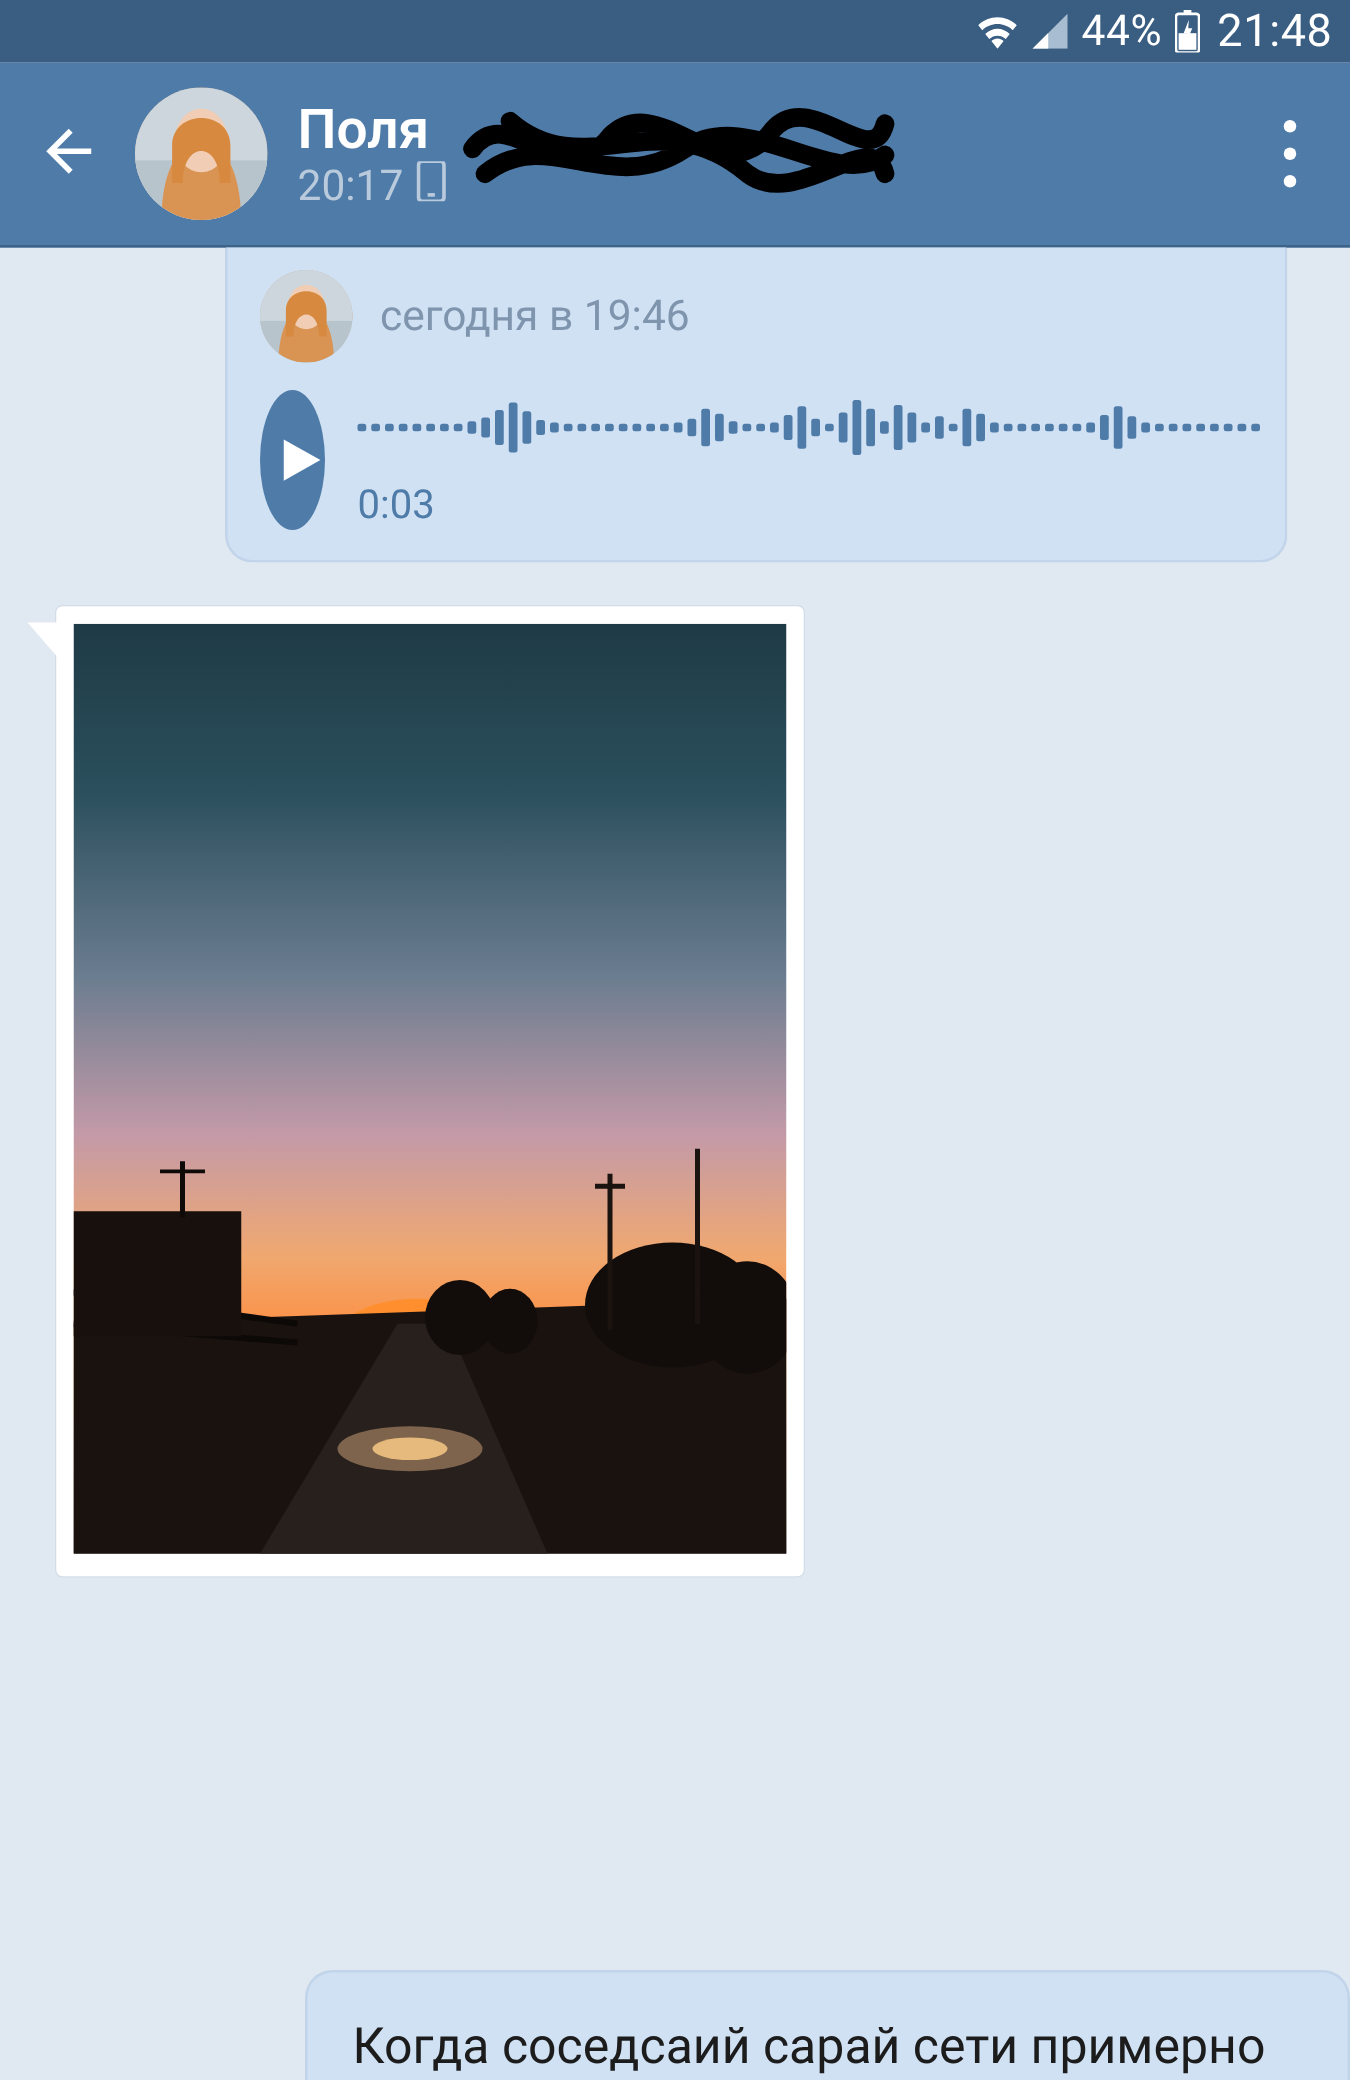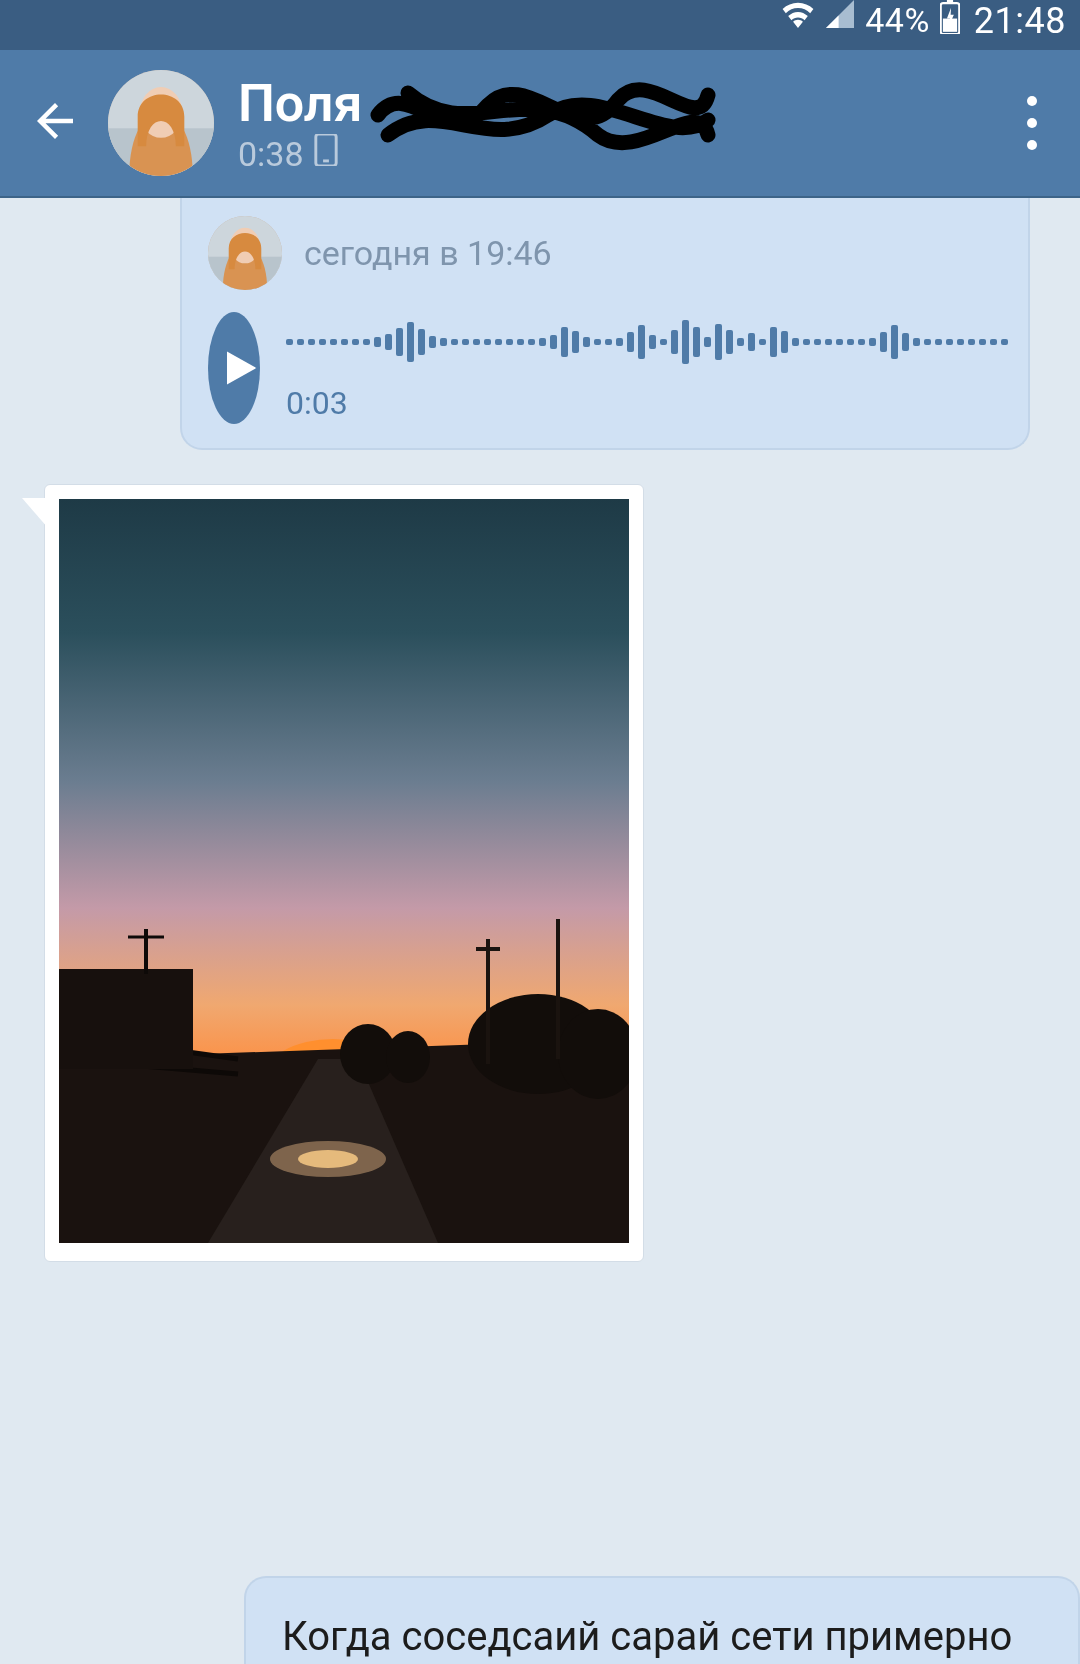--- a/index.html
+++ b/index.html
@@ -1,28 +1,28 @@
 <!DOCTYPE html>
 <html><head>
 <meta charset="utf-8">
 <style>
   *{box-sizing:border-box;margin:0;padding:0;}
   html,body{width:1080px;height:1664px;overflow:hidden;font-family:Roboto,Arial,sans-serif;background:#e0e9f1;}
   
-  .statusbar{position:relative;height:50px;background:#3a5d82;color:#fff;display:flex;align-items:flex-start;justify-content:flex-end;padding:0 14px;font-size:34px;letter-spacing:.5px;}
+  .statusbar{position:relative;height:50px;background:#3a5d82;color:#fff;display:flex;align-items:center;justify-content:flex-end;padding:0 14px;font-size:34px;letter-spacing:.5px;}
   .statusbar .glyph{margin-left:10px;display:inline-flex;align-items:center;}
   .statusbar svg{display:block;}
   
   .appbar{height:148px;background:#4f7ba8;display:flex;align-items:center;padding:0 28px;border-bottom:2px solid #3d6488;}
   .back{flex:0 0 80px;}
   .back svg{width:54px;height:54px;fill:#fff;}
   .avatar-lg{width:106px;height:106px;border-radius:50%;overflow:hidden;flex:0 0 106px;margin-right:24px;background:#c7b09f;}
   .avatar-lg svg,.avatar-sm svg{width:100%;height:100%;display:block;}
   .titleblock{flex:1 1 auto;position:relative;color:#e9eff5;}
-  .titleblock .name{font-size:52px;font-weight:600;color:#fff;}
+  .titleblock .name{font-size:44px;font-weight:600;color:#fff;}
   .titleblock .sub{font-size:34px;color:#b9cadc;display:flex;align-items:center;}
   .titleblock .sub .phone{margin:0 6px 0 10px;}
   .titleblock .sub .presence{margin-left:auto;padding-right:36px;}
   .scribble{position:absolute;top:-8px;left:130px;width:350px;height:90px;}
   .kebab{flex:0 0 40px;display:flex;flex-direction:column;align-items:center;justify-content:center;gap:12px;}
   .kebab span{width:10px;height:10px;border-radius:50%;background:#fff;}
   
   .chat{position:relative;padding:0 20px;}
   
   .msg-in{position:relative;margin-left:160px;margin-right:30px;background:#d0e1f4;border-radius:0 0 22px 22px;border:2px solid #c1d4e9;border-top:none;padding:18px 26px 24px 26px;}
@@ -83,21 +83,21 @@
         <rect width="100" height="100" fill="#cdd6dc"></rect>
         <rect x="0" y="55" width="100" height="45" fill="#b8c4cc"></rect>
         <path d="M20 100 C20 60 35 40 50 40 C65 40 80 60 80 100Z" fill="#d99352"></path>
         <ellipse cx="50" cy="40" rx="20" ry="24" fill="#f0cdb4"></ellipse>
         <path d="M28 44 C28 16 72 16 72 44 L72 72 L64 72 C64 40 36 40 36 72 L28 72 Z" fill="#d78a3f"></path>
       </svg>
   </div>
   <div class="titleblock">
     <div class="name">Поля</div>
     <div class="sub">
-      <span>0:38</span>
+      <span>20:17</span>
       <span class="phone">
         <svg width="24" height="32" viewBox="0 0 14 22">
             <rect x="0" y="0" width="14" height="22" rx="2" fill="none" stroke="#b9cadc" stroke-width="2"></rect>
             <rect x="5" y="17.5" width="4" height="2" fill="#b9cadc"></rect>
           </svg>
       </span>
     </div>
     <svg class="scribble" viewBox="0 0 350 90">
       <path d="M10 50 C40 10 80 90 120 40 C160 0 210 90 250 35 C280 0 330 70 340 30 M20 70 C70 30 120 90 180 50 C230 15 300 85 340 55 M40 28 C100 80 160 10 230 70 C270 100 330 30 340 70" stroke="#000" stroke-width="15" fill="none" stroke-linecap="round"></path>
     </svg>

